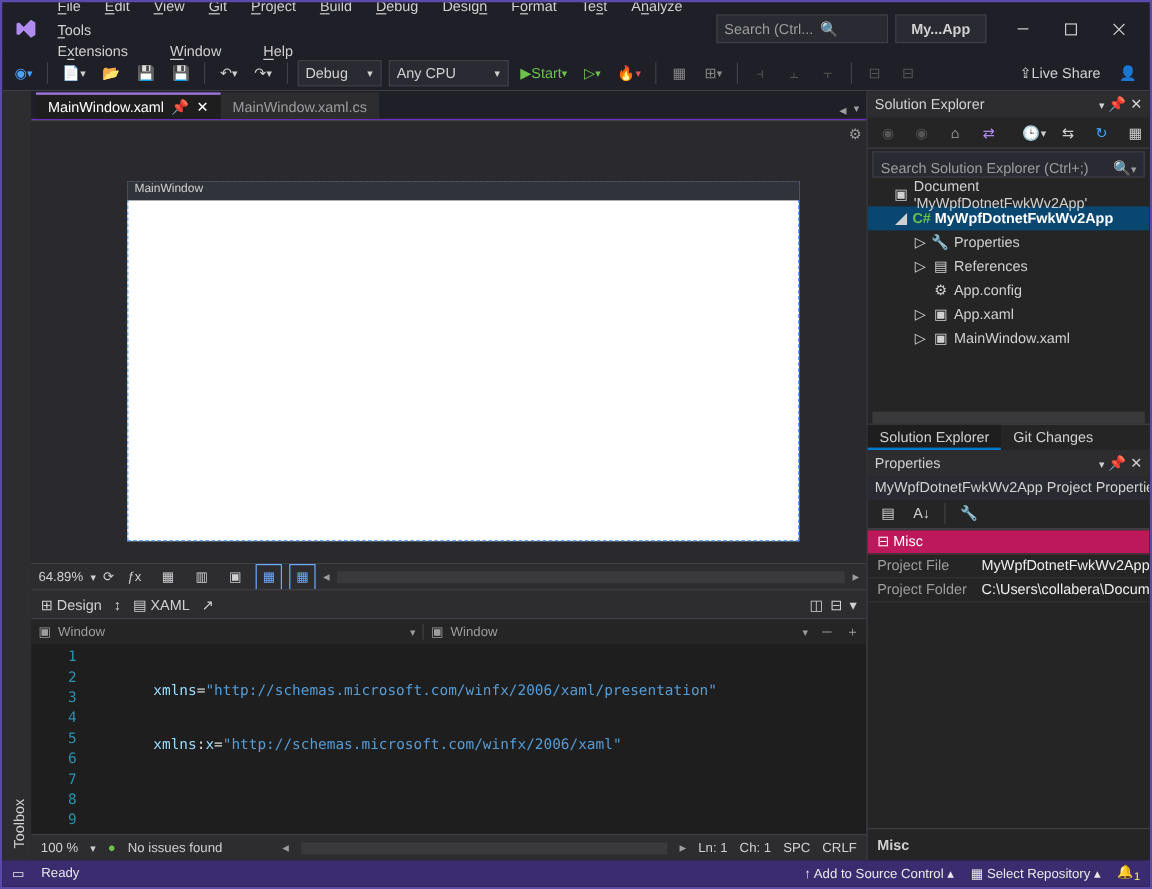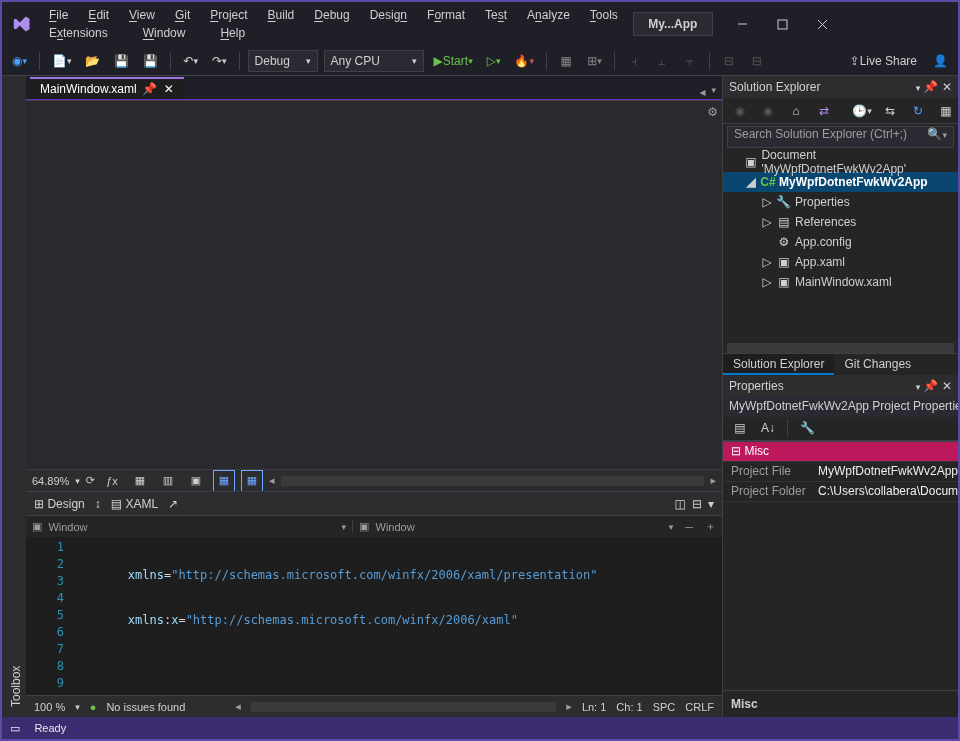--- a/index.html
+++ b/index.html
@@ -149,21 +149,21 @@
   .pane-header{
     height:22px;background:#2d2d30;display:flex;align-items:center;
     padding:0 6px;justify-content:space-between;color:var(--fg);
   }
   .pane-toolbar{
     height:26px;display:flex;align-items:center;gap:6px;padding:0 6px;
     border-bottom:1px solid var(--border);
   }
   .search-sol{
     height:22px;margin:2px 4px;border:1px solid var(--border);
-    background:#2a2a32;display:flex;align-items:flex-start;padding:0 6px;
+    background:#2a2a32;display:flex;align-items:flex-end;padding:0 6px;
     color:var(--fg-dim);justify-content:space-between;
   }
   .tree{flex:1;overflow:auto;font-size:12px;padding:2px 0;}
   .tree-row{display:flex;align-items:center;height:20px;padding:0 6px;gap:4px;}
   .tree-row.sel{background:var(--sel);color:#fff;font-weight:600;}
   .tree-row .exp{width:12px;text-align:center;color:var(--fg);}
   .tree-row .ic{width:14px;display:inline-flex;justify-content:center;}
   .indent1{padding-left:22px;} .indent2{padding-left:38px;}
   .tabs-bottom{
     height:22px;display:flex;border-top:1px solid var(--border);
@@ -206,20 +206,24 @@
       <div class="menu-item">Te<span class="u">s</span>t</div>
       <div class="menu-item">A<span class="u">n</span>alyze</div>
       <div class="menu-item"><span class="u">T</span>ools</div>
     </div>
     <div class="menubar menu-row2" style="margin-left:0;">
       <div class="menu-item">E<span class="u">x</span>tensions</div>
       <div class="menu-item"><span class="u">W</span>indow</div>
       <div class="menu-item"><span class="u">H</span>elp</div>
     </div>
   </div>
+  <div class="search-box">
+    <span>Search (Ctrl...</span>
+    <span>🔍</span>
+  </div>
   <div class="sol-name-box">My...App</div>
   <div class="winbtns">
     <div class="winbtn">
       <svg width="11" height="11">
           <path stroke="#ccc" stroke-width="1" d="M1 5h9"></path>
         </svg>
     </div>
     <div class="winbtn">
       <svg width="11" height="11">
           <rect x="1" y="1" width="9" height="9" stroke="#ccc" fill="none"></rect>
@@ -279,28 +283,32 @@
 
   </div>
 
   <div class="center">
     <div class="doc-tabs">
       <div class="doc-tab active">
         <span>MainWindow.xaml</span>
         <span>📌</span>
         <span>✕</span>
       </div>
+      <div class="doc-tab inactive">MainWindow.xaml.cs</div>
       <div style="margin-left:auto;display:flex;gap:6px;padding:0 6px;color:var(--fg-dim);">
         <span>◂</span>
         <span class="chev">▾</span>
       </div>
     </div>
 
     <div class="designer">
       <span class="corner-gear">⚙</span>
+      <div class="design-canvas">
+        <div class="win-title">MainWindow</div>
+      </div>
     </div>
 
     <div class="zoom-bar">
       <span>64.89%</span>
         <span class="chev">▾</span>
       <span>⟳</span>
       <span class="tbtn" style="">ƒx</span>
       <span class="tbtn">▦</span>
       <span class="tbtn">▥</span>
       <span class="tbtn">▣</span>
@@ -459,13 +467,18 @@
         </div>
     </div>
     <div style="flex:1"></div>
     <div style="border-top:1px solid var(--border);padding:6px 8px;font-weight:600">Misc</div>
   </div>
 </div>
 
 <div class="status-bar">
   <span>▭</span>
   <span>Ready</span>
+  <div class="right">
+    <span>↑ <span>Add to Source Control</span> ▴</span>
+    <span>▦ <span>Select Repository</span> ▴</span>
+    <span>🔔<sub style="color:#ff6">1</sub></span>
+  </div>
 </div>
 
 </body></html>

